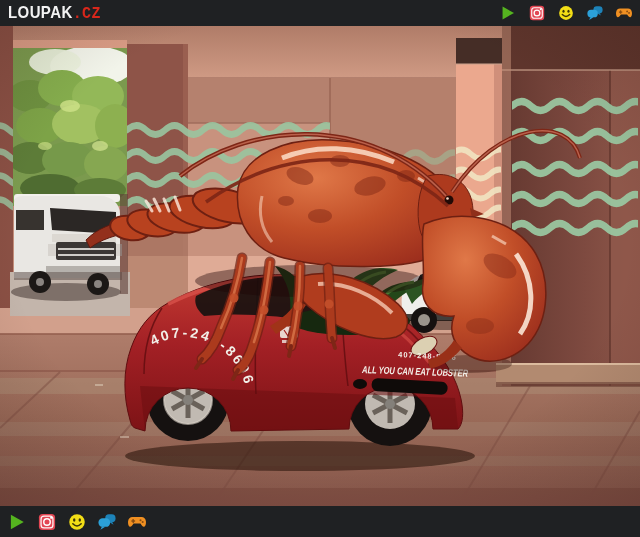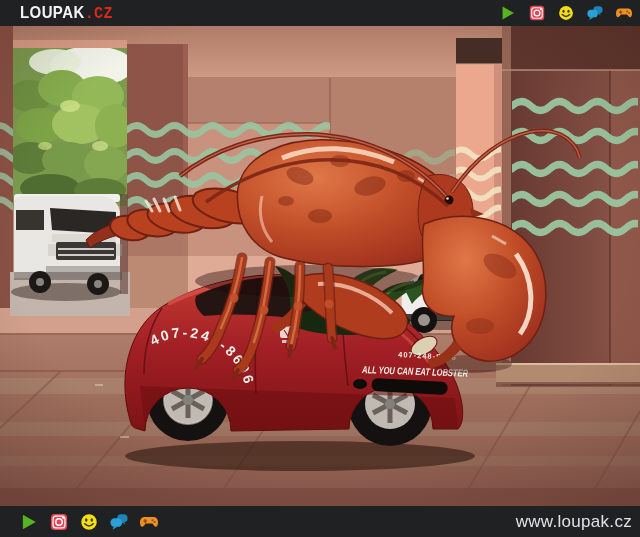--- a/index.html
+++ b/index.html
@@ -1,18 +1,18 @@
 <!DOCTYPE html>
 <html><head>
 <meta charset="utf-8">
 <style>
   html,body{margin:0;padding:0;background:#101113;}
   .page{width:640px;height:537px;margin:0 auto;position:relative;overflow:hidden;
         font-family:"Liberation Sans",sans-serif;background:#1f2123;}
-  .bar{background:#1f2123;display:flex;align-items:center;padding:13px 8px;box-sizing:border-box;margin-left:12px;}
+  .bar{background:#1f2123;display:flex;align-items:center;padding:13px 8px;box-sizing:border-box;}
   .bar.top{height:25px;}
   .bar.bottom{height:32px;}
   .logo{font-weight:900;font-size:15px;letter-spacing:.4px;line-height:1;cursor:pointer;
         text-decoration:none;display:flex;align-items:baseline;transform:scaleY(1.06);}
   .logo-main{color:#f3f3f3;}
   .logo-suffix{color:#d8271b;font-family:Liberation Mono, monospace;}
   .iconrow{display:flex;gap:13px;margin-left:auto;align-items:center;}
   .bar.bottom .iconrow{margin-left:0;gap:12px;}
   .navicon{display:block;cursor:pointer;line-height:0;}
   .navicon svg{width:16px;height:16px;display:block;}
@@ -473,16 +473,15 @@
           <svg viewBox="0 0 20 20">
             <use href="#ic-chat" fill="#2ba0d8"></use>
           </svg>
         </a>
       <a class="navicon">
           <svg viewBox="0 0 20 20">
             <use href="#ic-pad" fill="#f09022"></use>
           </svg>
         </a>
     </nav>
-    <span class="url">www.loupak.cz</span>
   </footer>
 
 </div>
 
 </body></html>

